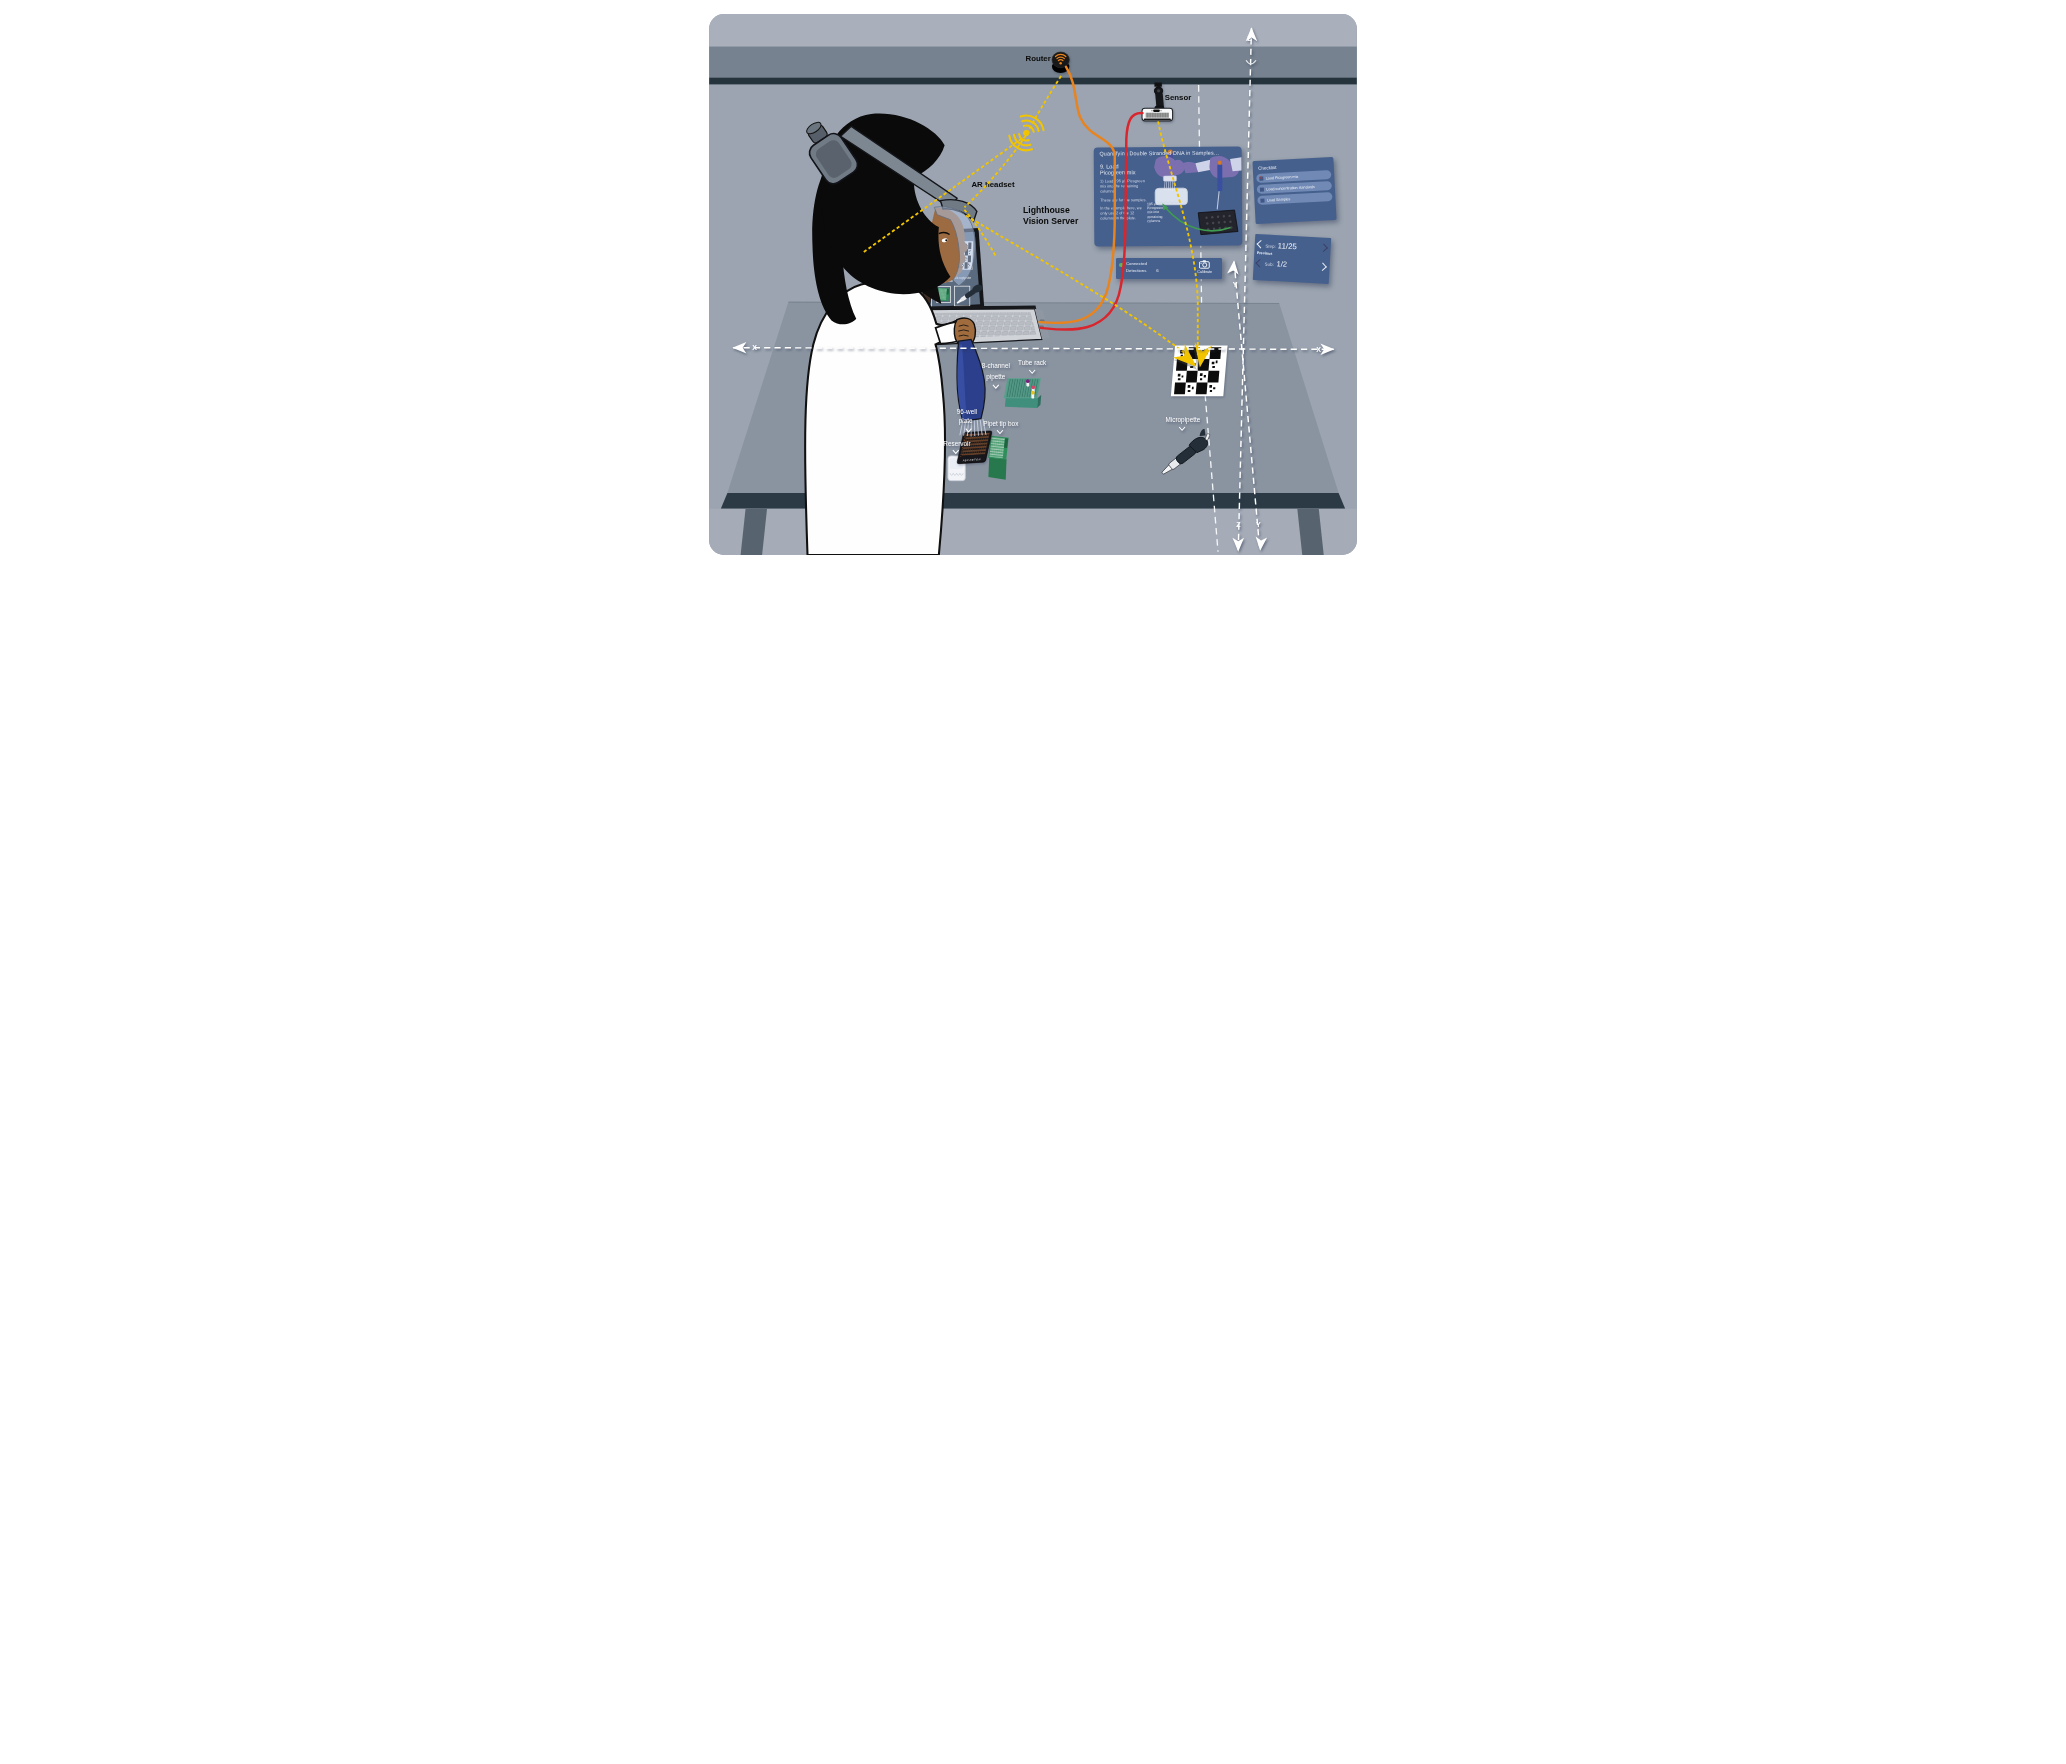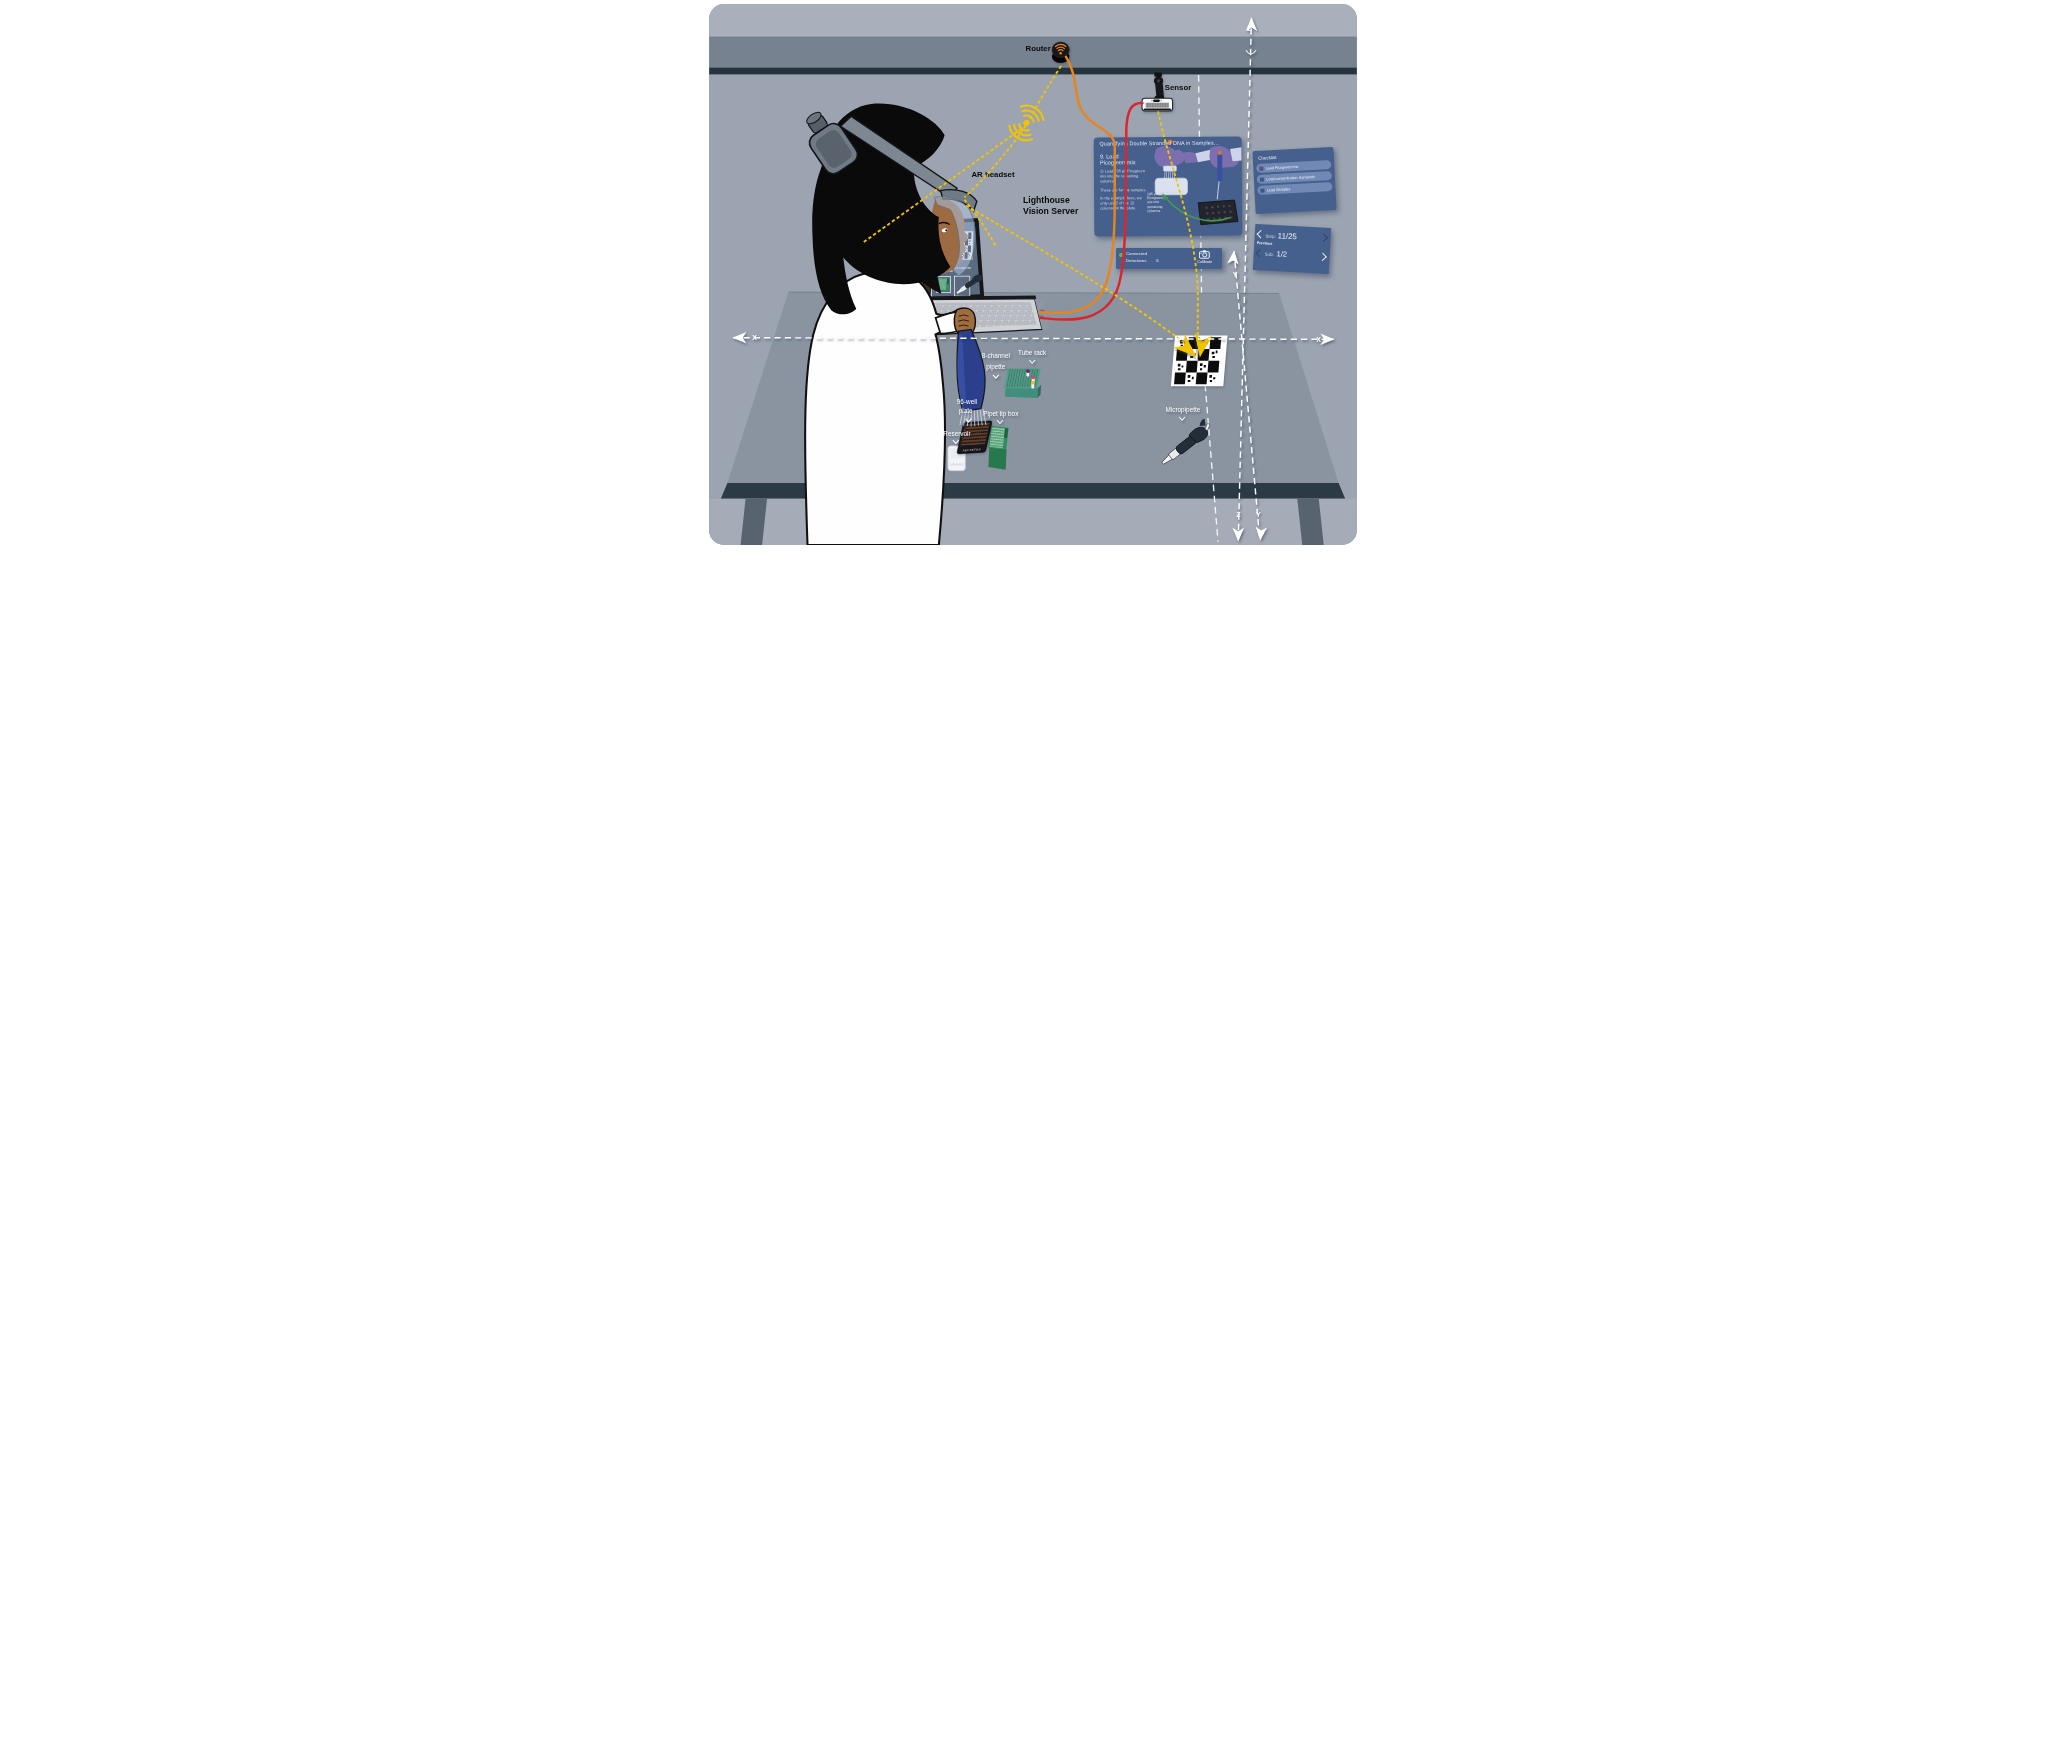--- a/index.html
+++ b/index.html
@@ -1,16 +1,16 @@
 <!DOCTYPE html>
 <html style="font-size:6.6px"><head>
 <meta charset="utf-8">
 <style>
   html,body{margin:0;padding:0;background:#fff;font-family:"Liberation Sans",sans-serif;}
-  .scene{position:relative;width:648px;height:541px;margin:4px auto;background:#9ba4b0;border-radius:15px;overflow:hidden;}
+  .scene{position:relative;width:648px;height:541px;margin:14px auto;background:#9ba4b0;border-radius:15px;overflow:hidden;}
   .layer{position:absolute;inset:0;width:648px;height:541px;}
   .base{z-index:1}
   .overlay{z-index:3;pointer-events:none}
   .panel{position:absolute;z-index:2;background:#46608d;color:#dfe4ee;box-shadow:2.1px 2.9px 5px rgba(40,50,80,.45);}
   
   .ip{left:385px;top:133px;width:148px;height:99px;border-radius:4.1px;transform:rotate(-.4deg);}
   .ip-illu{position:absolute;inset:0;width:148px;height:99px;}
   .ip-title{position:absolute;left:5.8px;top:3.3px;width:139px;font-size:5.4px;letter-spacing:0.1px;color:#dde3ee;}
   .ip-left{position:absolute;left:6.2px;top:15.7px;width:48px;}
   .ip-head{font-size:5.6px;line-height:1.15;width:39px;color:#e3e8f1;margin-bottom:3.7px;}

